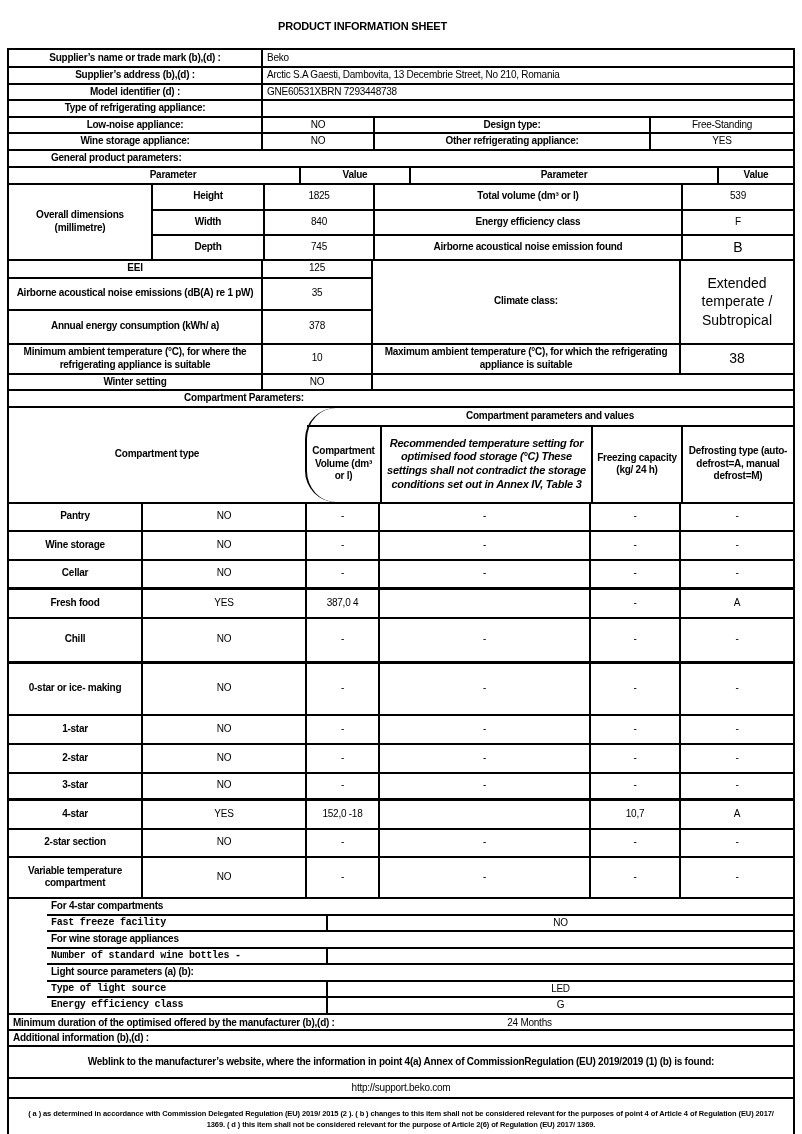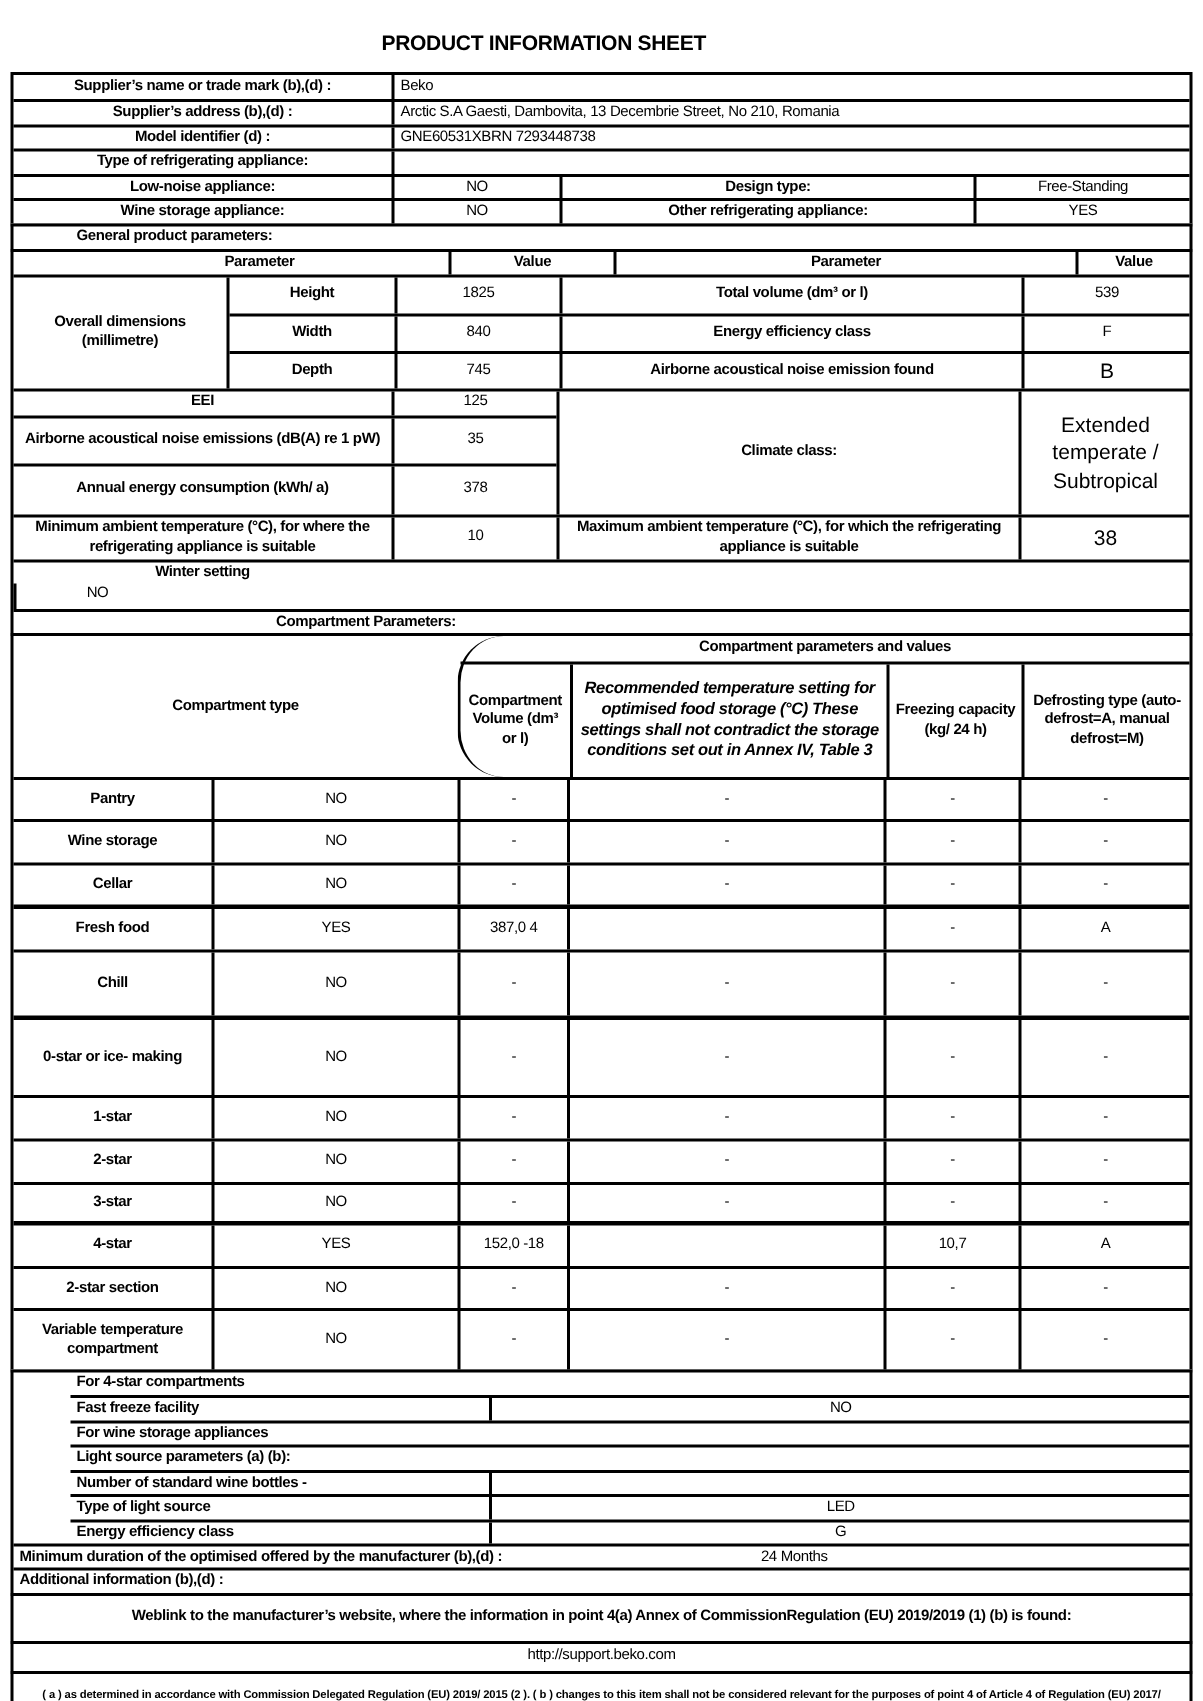--- a/index.html
+++ b/index.html
@@ -4,21 +4,21 @@
 <style>
   * { margin:0; padding:0; box-sizing:border-box; }
   html,body { background:#fff; }
   body {
     width:802px; height:1134px; position:relative; overflow:hidden;
     font-family:"Liberation Sans", sans-serif; color:#000;
     -webkit-font-smoothing:antialiased;
   }
   .page-title {
     position:absolute; top:20px; left:0; width:725px;
-    text-align:center; font-size:14px; font-weight:bold; letter-spacing:-0.2px;
+    text-align:center; font-size:11px; font-weight:bold; letter-spacing:-0.2px;
   }
   .sheet { position:absolute; left:7px; top:50px; width:788px; font-size:10px; letter-spacing:-0.25px; }
   .box { border:2px solid #000; margin-top:-2px; background:#fff; }
   .r { display:flex; align-items:stretch; border-top:2px solid #000; }
   .box > .r:first-child { border-top:none; }
   .r.thick { border-top-width:3px; }
   .c {
     border-left:2px solid #000; display:flex; align-items:center; justify-content:center;
     text-align:center; line-height:1.25; padding:1px 2px; overflow:hidden;
   }
@@ -28,24 +28,24 @@
   .left { justify-content:flex-start; text-align:left; padding-left:4px; }
   .big { font-size:14px; letter-spacing:0; line-height:1.3; }
   .col { display:flex; flex-direction:column; }
   .subr { display:flex; border-top:2px solid #000; align-items:stretch; }
   .col > .subr:first-child { border-top:none; }
   
   .w252{width:252px;flex:none;} .w110{width:110px;flex:none;} .w308{width:308px;flex:none;} .w142{width:142px;flex:none;} .w362{width:362px;flex:none;}
   .w276{width:276px;flex:none;} .w112{width:112px;flex:none;}
   .w296{width:296px;flex:none;} .w488{width:488px;flex:none;border-radius:31px;} .w132{width:132px;flex:none;}
   .w164{width:164px;flex:none;} .w73{width:73px;flex:none;} .w211{width:211px;flex:none;}
-  .w90{width:90px;flex:none;} .w257{width:279px;flex:none;}
+  .w90{width:90px;flex:none;} .w257{width:279px;flex:none;font-family:Liberation Mono, monospace;}
   .w470{width:470px;flex:none;} .grow{flex:1 1 auto;}
   
-  .h14{min-height:14px;flex-direction:column;} .h15{min-height:15px;margin-left:38px;} .h16{min-height:16px;} .h17{min-height:17px;}
+  .h14{min-height:14px;} .h15{min-height:15px;margin-left:38px;} .h16{min-height:16px;} .h17{min-height:17px;}
   .h18{min-height:18px;} .h24{min-height:24px;} .h25{min-height:25px;} .h26{min-height:26px;}
   .h28{min-height:28px;} .h29{min-height:29px;} .h30{min-height:30px;} .h32{min-height:32px;}
   .h34{min-height:34px;} .h40{min-height:40px;} .h41{min-height:41px;} .h44{min-height:44px;}
   .h53{min-height:53px;} .h77{min-height:77px;} .h82{min-height:82px;}
   .guar { position:relative; }
   .guar .glabel { position:absolute; left:4px; top:50%; transform:translateY(-50%); font-weight:bold; white-space:nowrap; }
   .guar .gvalue { position:absolute; left:257px; width:527px; top:50%; transform:translateY(-50%); text-align:center; }
   .weblink { font-weight:bold; padding:2px 40px; }
   .foot { font-size:7.5px; font-weight:bold; letter-spacing:-0.1px; padding:3px 10px; line-height:1.5; }
   .tempcell { font-size:11px;font-style:italic; }
@@ -280,25 +280,25 @@
       <div class="c lab left grow">For 4-star compartments</div>
     </div>
     <div class="r h15">
       <div class="c lab left w257">Fast freeze facility</div>
       <div class="c grow">NO</div>
     </div>
     <div class="r h15">
       <div class="c lab left grow">For wine storage appliances</div>
     </div>
     <div class="r h15">
-      <div class="c lab left grow">Light source parameters (a) (b):</div>
-    </div>
-    <div class="r h15">
       <div class="c lab left w257">Number of standard wine bottles -</div>
       <div class="c grow"></div>
+    </div>
+    <div class="r h15">
+      <div class="c lab left grow">Light source parameters (a) (b):</div>
     </div>
     <div class="r h15">
       <div class="c lab left w257">Type of light source</div>
       <div class="c grow">LED</div>
     </div>
     <div class="r h15">
       <div class="c lab left w257">Energy efficiency class</div>
       <div class="c grow">G</div>
     </div>
     <div class="r h16 guar">

